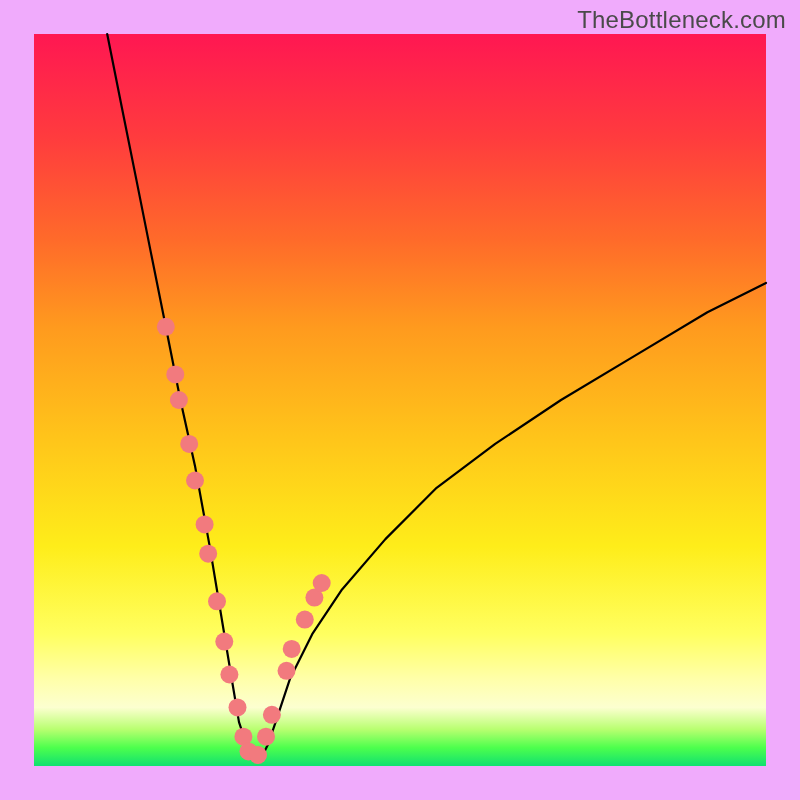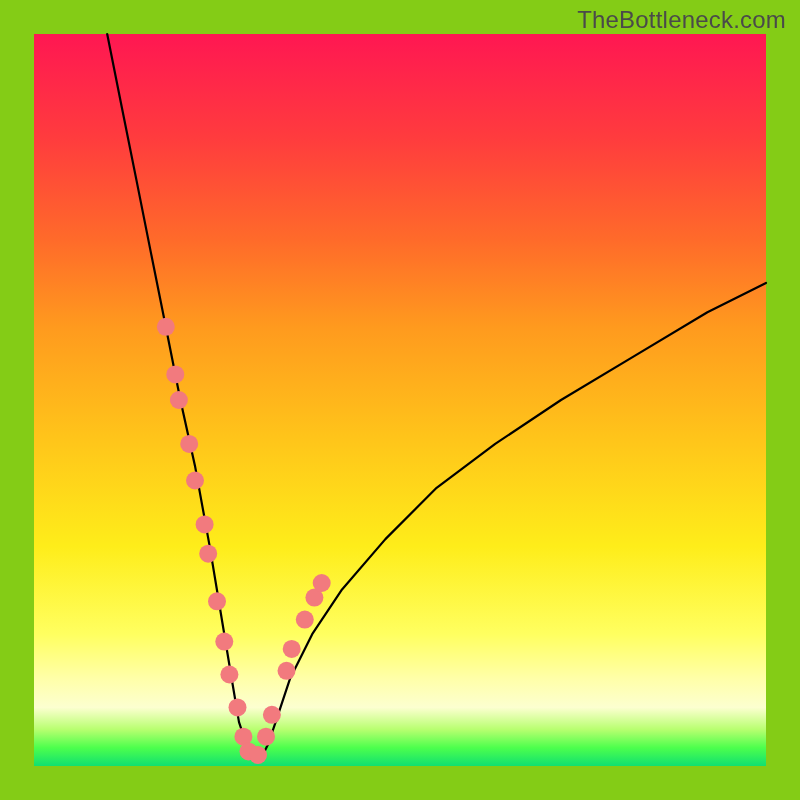--- a/index.html
+++ b/index.html
@@ -8,21 +8,21 @@
     width: 800px;
     height: 800px;
     overflow: hidden;
     background: #000;
     font-family: Arial, Helvetica, sans-serif;
   }
   .frame {
     width: 800px;
     height: 800px;
     position: relative;
-    background: #84cc16;
+    background: #f0abfc;
   }
   .plot-area {
     position: absolute;
     left: 34px;
     top: 34px;
     width: 732px;
     height: 732px;
     background: linear-gradient(to bottom,
       #ff1752 0%,
       #ff3b3e 14%,

